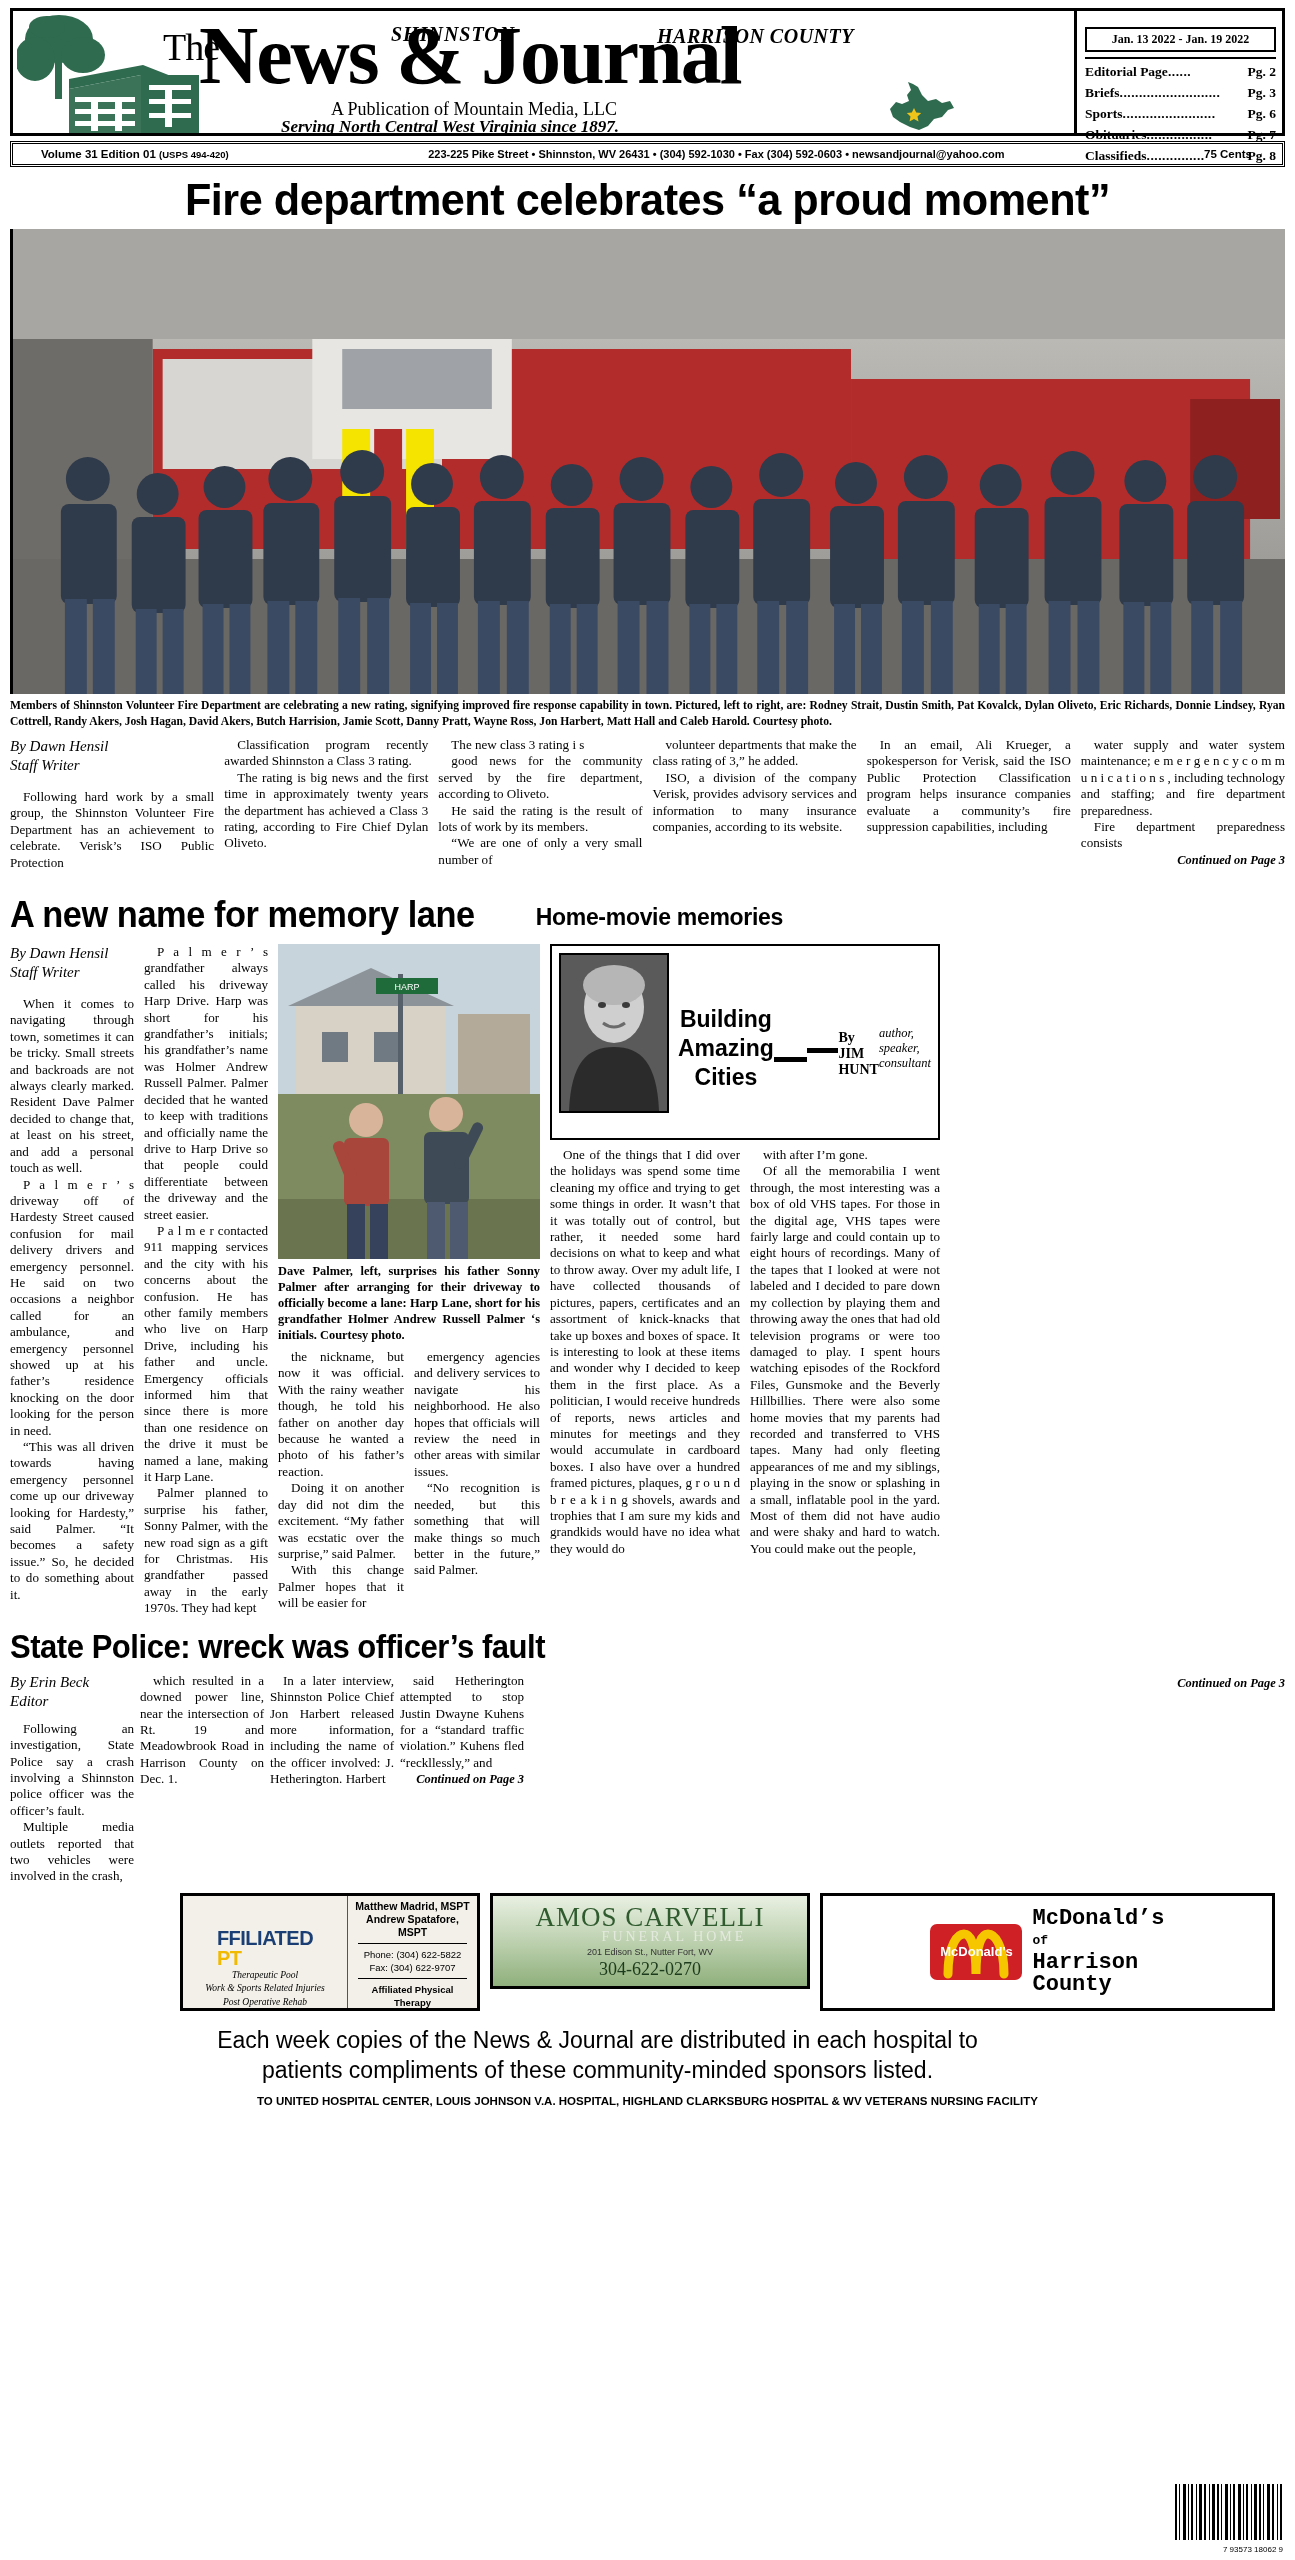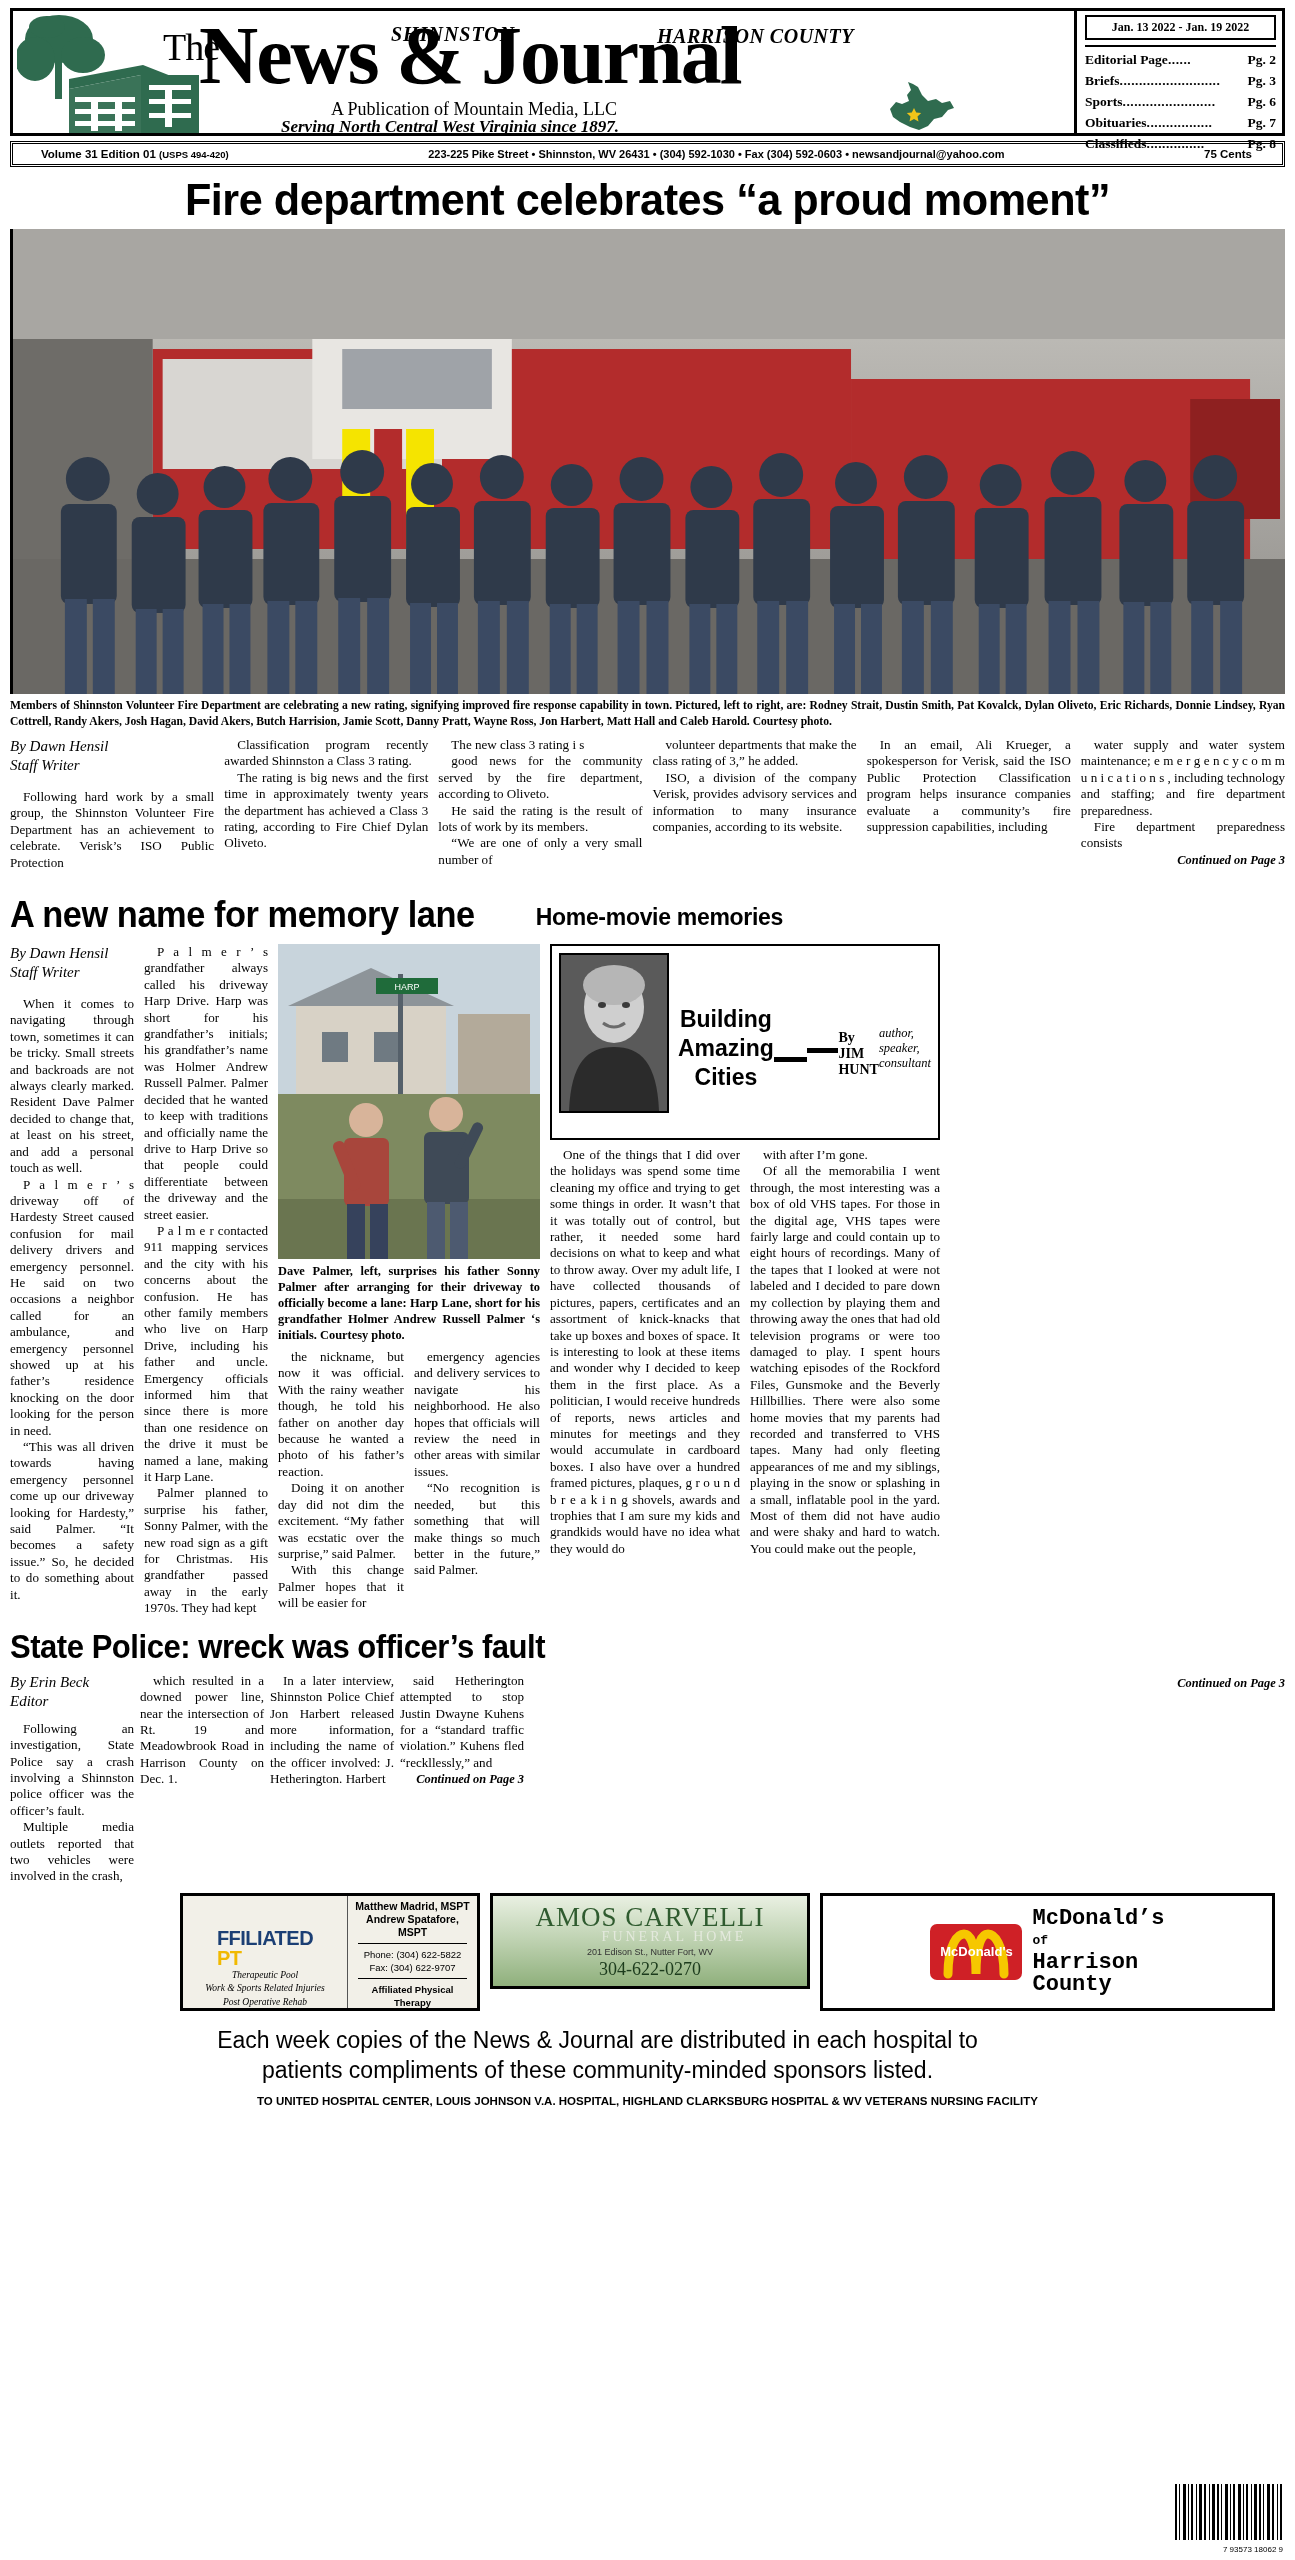--- a/index.html
+++ b/index.html
@@ -12,21 +12,21 @@
     overflow:hidden;
   }
   .page { width:1295px; height:2560px; position:relative; padding:0 10px; }
 
   
   .masthead {
     display:flex; border:3px solid #000; margin-top:8px; height:128px;
     background:#fff;
   }
   .mh-left { flex:1 1 auto; position:relative; overflow:hidden; }
-  .mh-right { width:208px; border-left:3px solid #000; padding:4px 6px 0 8px; }
+  .mh-right { width:208px; border-left:3px solid #000; padding:16px 6px 0 8px; }
 
   .logo-art { position:absolute; left:4px; top:2px; width:190px; height:122px; }
   .wv-art { position:absolute; right:118px; bottom:2px; width:72px; height:50px; }
 
   .the-word {
     position:absolute; left:150px; top:14px;
     font-family:"Liberation Serif", serif; font-size:38px; letter-spacing:-1px;
   }
   .kicker-shinnston {
     position:absolute; left:378px; top:12px;

